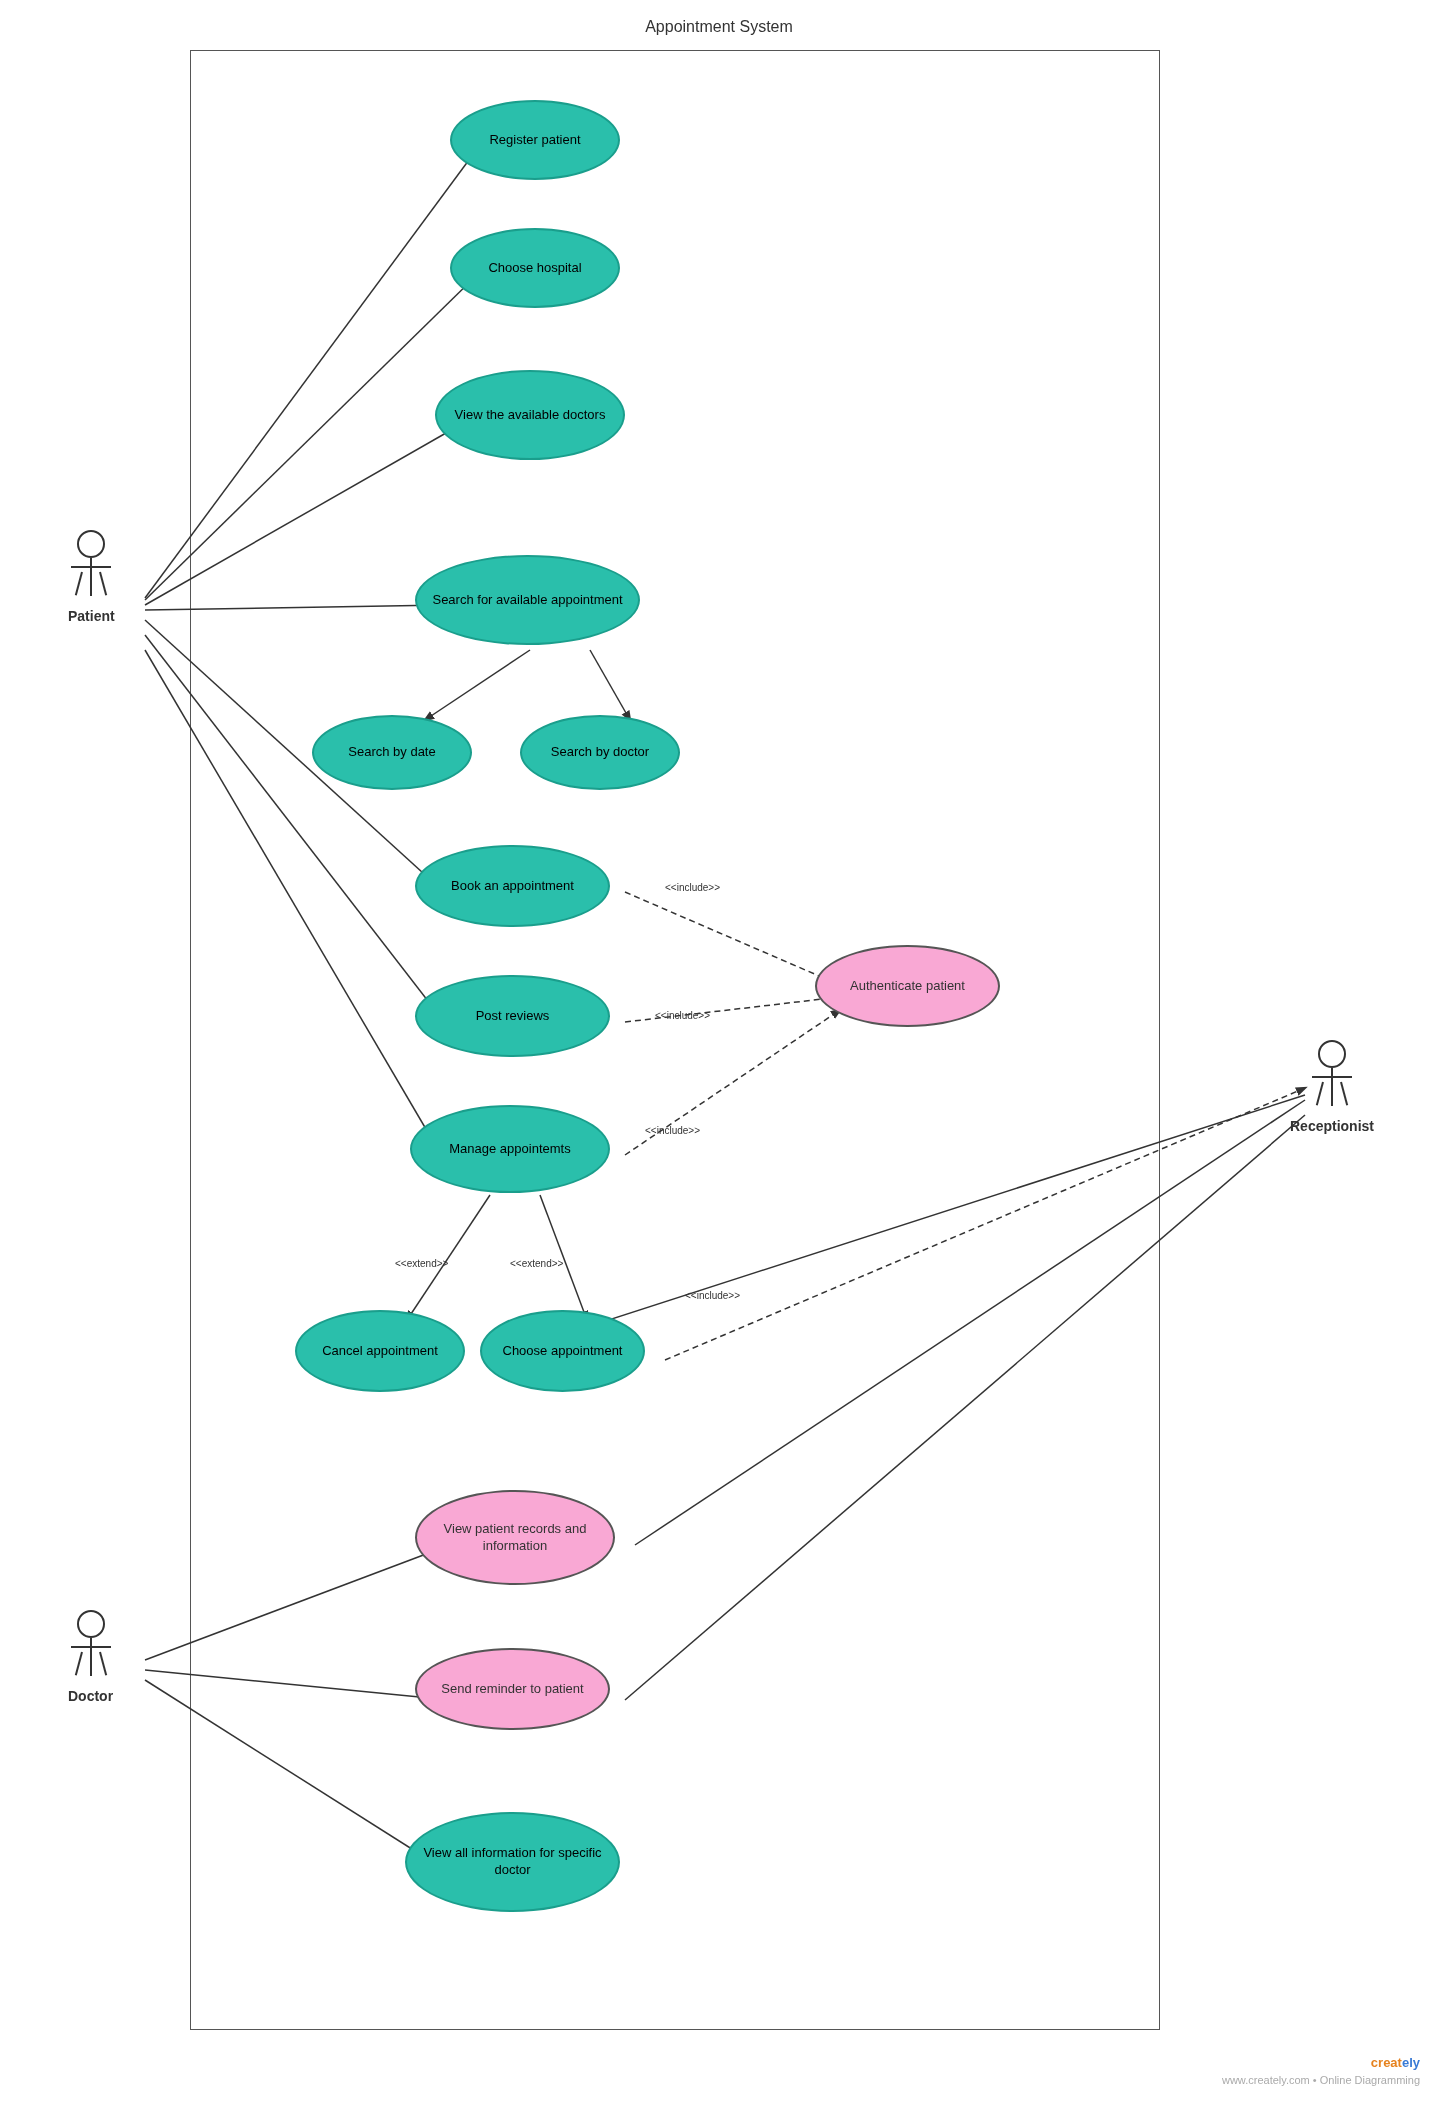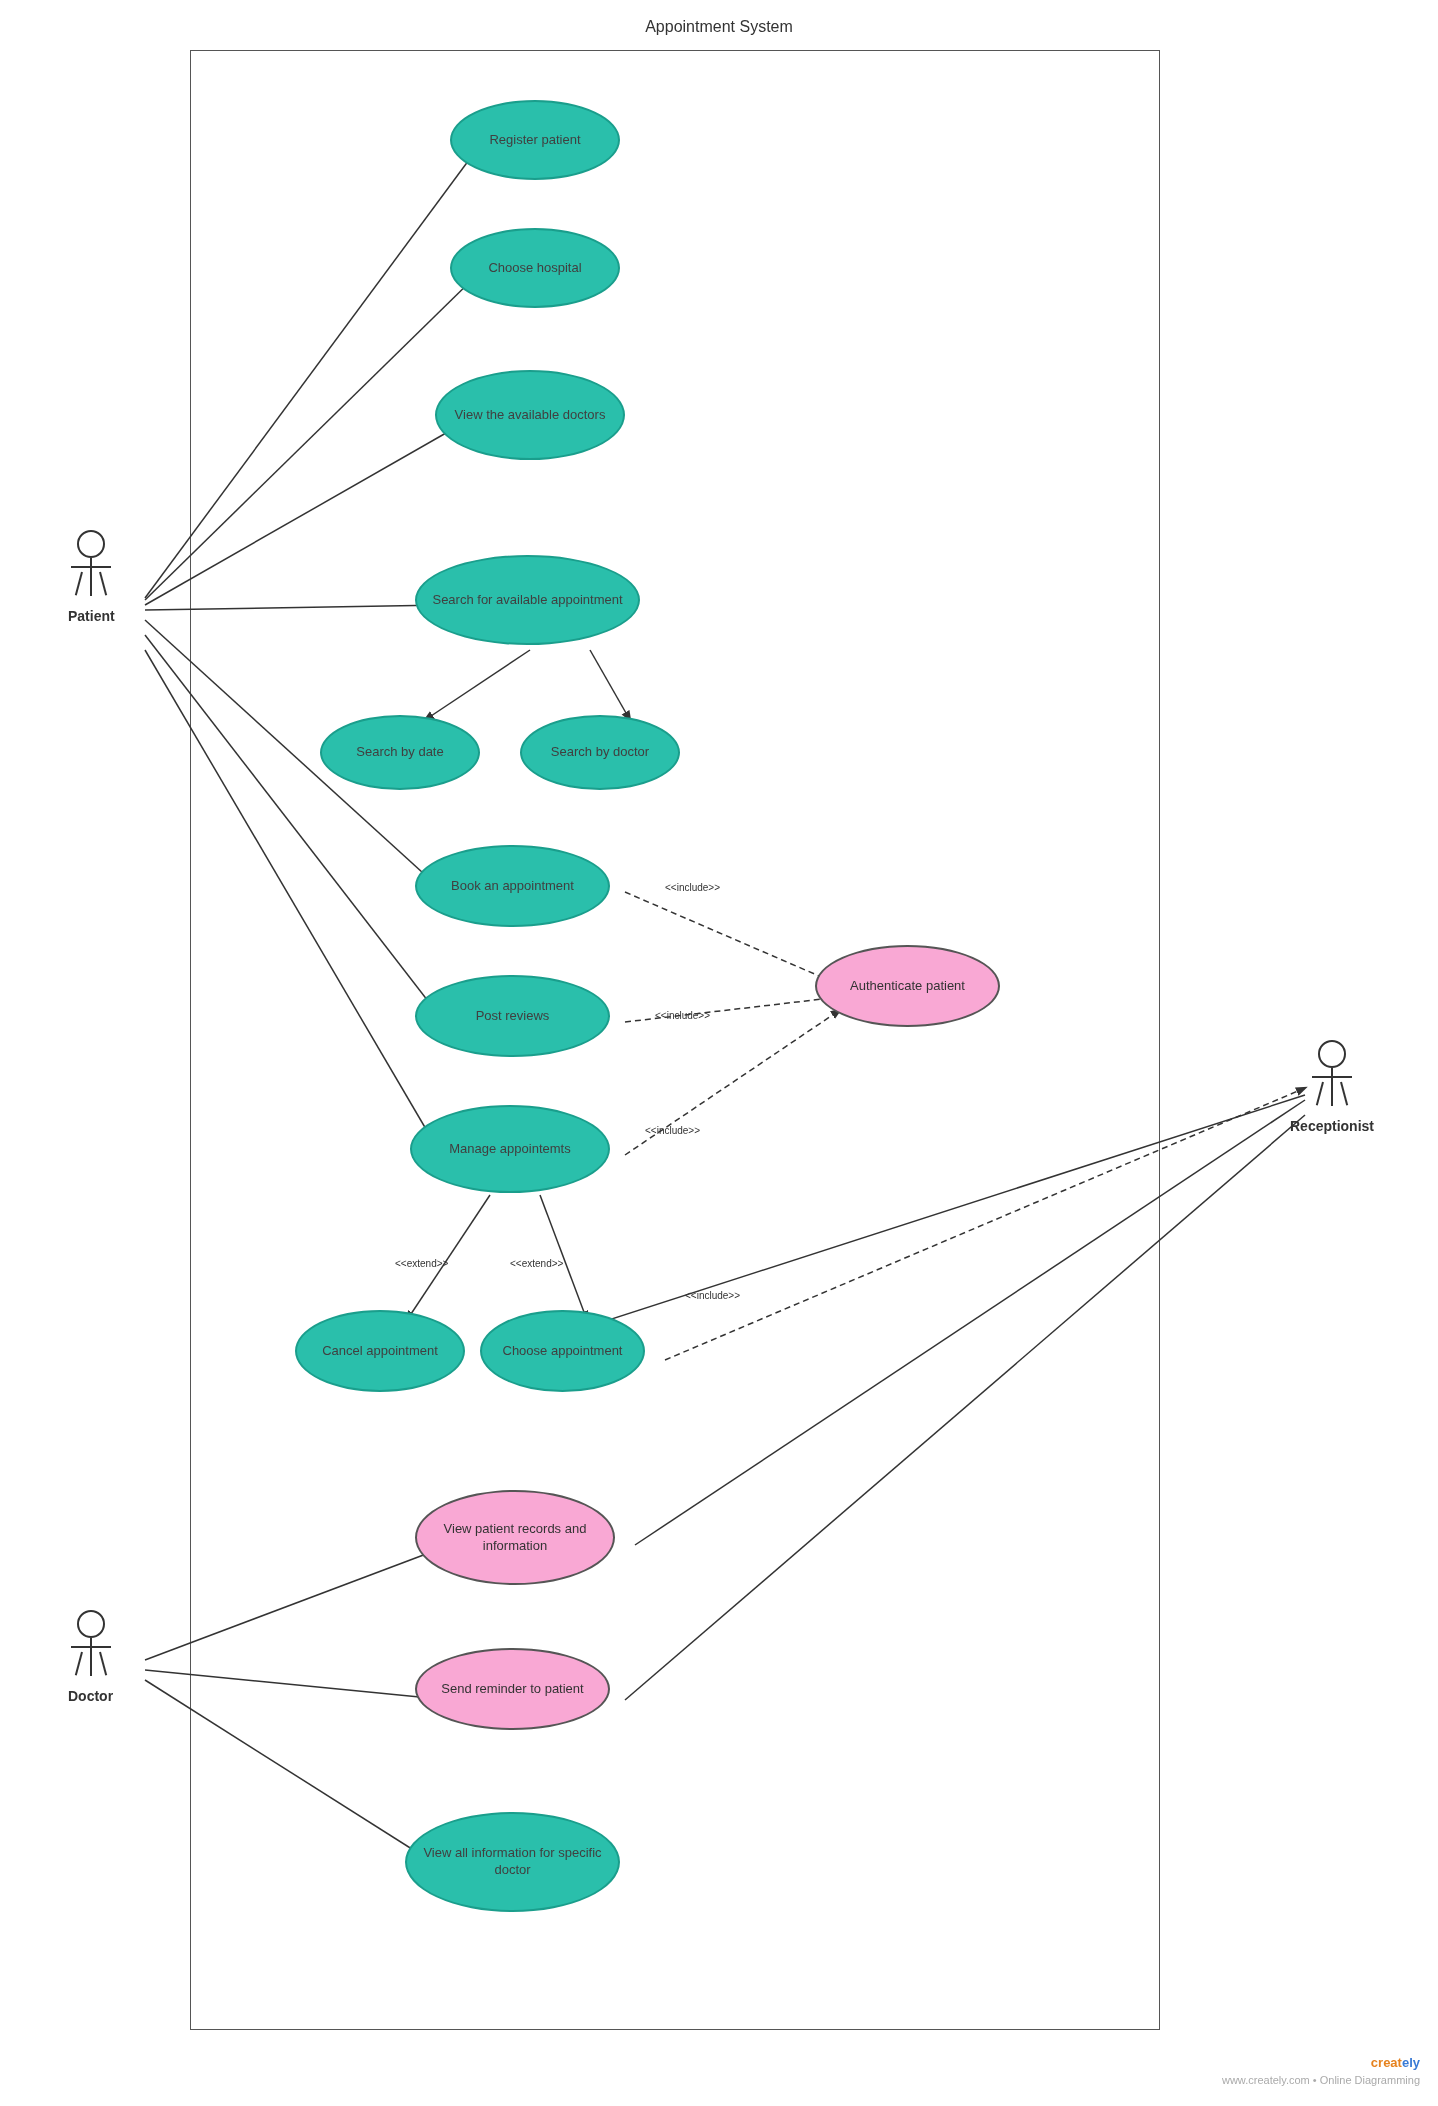--- a/index.html
+++ b/index.html
@@ -101,21 +101,21 @@
       align-items: center;
       justify-content: center;
       text-align: center;
       font-size: 13px;
       line-height: 1.3;
       border-radius: 50%;
     }
     .use-case.filled {
       background: #2abfab;
       border: 2px solid #1a9e8c;
-      color: #404040;
+      color: #000000;
     }
     .use-case.outline {
       background: #f9a8d4;
       border: 2px solid #555;
       color: #333;
     }
     
     .arrow-label {
       position: absolute;
       font-size: 10px;
@@ -268,21 +268,21 @@
   </div>
 
   <div class="use-case filled" style="left:435px; top:370px; width:190px; height:90px;">
     <span>View the available doctors</span>
   </div>
 
   <div class="use-case filled" style="left:415px; top:555px; width:225px; height:90px;">
     <span>Search for available appointment</span>
   </div>
 
-  <div class="use-case filled" style="left:320px; top:715px; width:160px; height:75px;">
+  <div class="use-case filled" style="left:312px; top:715px; width:160px; height:75px;">
     <span>Search by date</span>
   </div>
 
   <div class="use-case filled" style="left:520px; top:715px; width:160px; height:75px;">
     <span>Search by doctor</span>
   </div>
 
   <div class="use-case filled" style="left:415px; top:845px; width:195px; height:82px;">
     <span>Book an appointment</span>
   </div>

